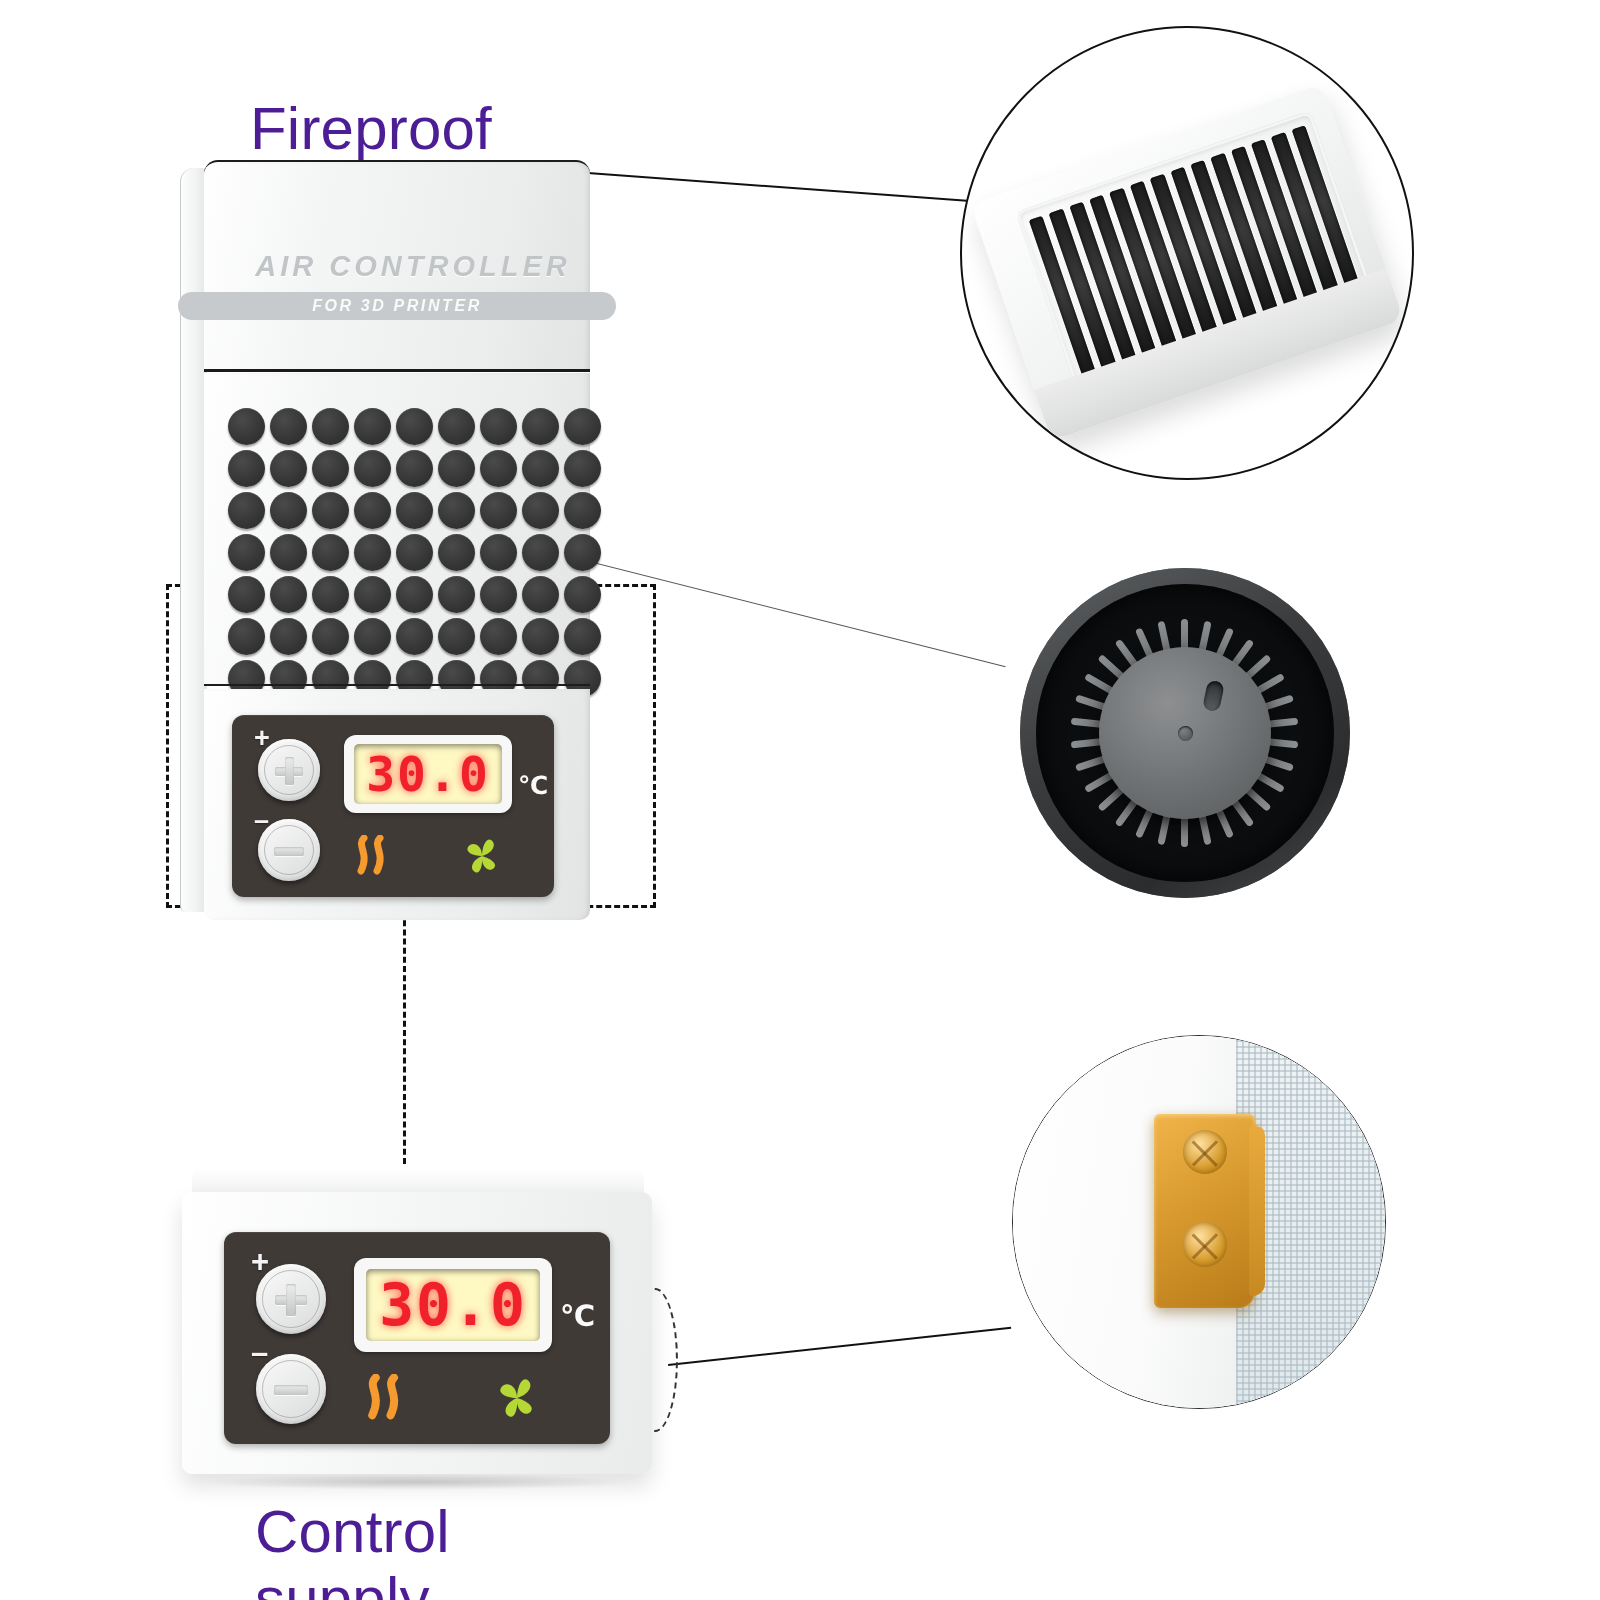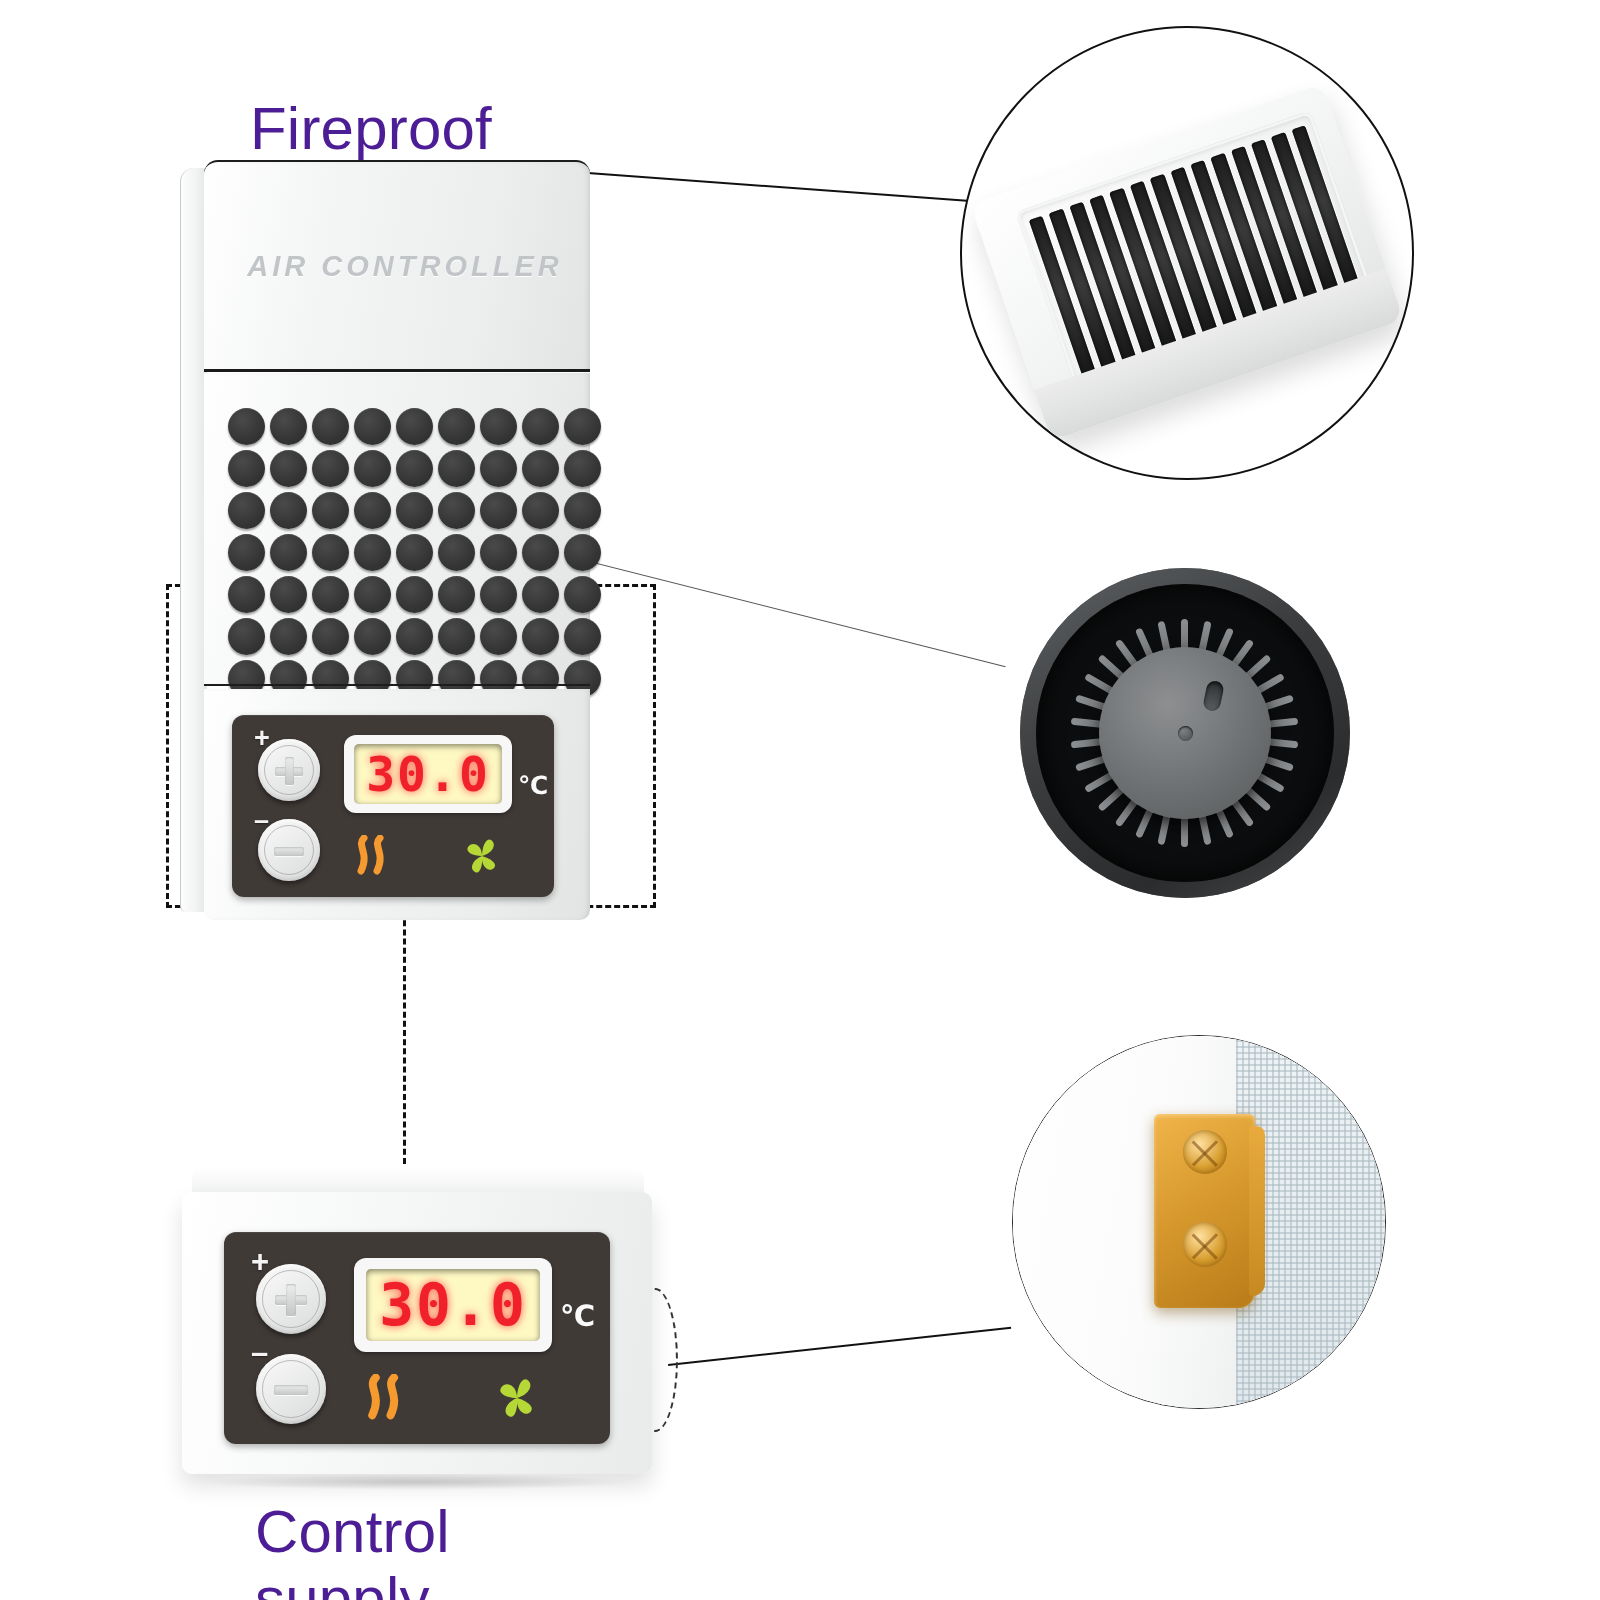--- a/index.html
+++ b/index.html
@@ -22,21 +22,21 @@
        background:linear-gradient(100deg,#ffffff 0%,#f4f5f5 30%,#eceeee 72%,#e2e4e4 100%);
        box-shadow:inset -4px 0 7px -4px rgba(0,0,0,.16);}
   #seg-top{top:0;height:210px;border-radius:14px 14px 0 0;
            border-top:2.5px solid #1d1d1d;}
   #seg-top:after{content:"";position:absolute;left:0;right:0;bottom:0;height:3px;background:#1a1a1a;}
   #seg-mid{top:213px;height:313px;}
   #seg-mid:after{content:"";position:absolute;left:0;right:0;bottom:0;height:2.5px;background:#1d1d1d;}
   #seg-bot{top:529px;height:231px;border-radius:0 0 10px 10px;}
 
   
-  .brand{position:absolute;left:8px;width:386px;text-align:center;}
+  .brand{position:absolute;left:16px;width:386px;text-align:center;}
   #brand-main{top:88px;font-size:29px;font-weight:700;font-style:italic;
               letter-spacing:4px;color:#c2c5c7;
               text-shadow:0 1px 0 #fff;}
   #brand-pill{top:130px;left:50%;transform:translateX(-50%);
               background:#c7cacc;border-radius:16px;padding:5px 26px;
               font-size:16px;font-weight:700;font-style:italic;letter-spacing:2.6px;
               color:#fafafa;display:inline-block;white-space:nowrap;}
 
   
   #vent{position:absolute;left:24px;top:35px;display:grid;
@@ -179,20 +179,21 @@
 
   <div class="dash-ell" style="left:632px;top:1288px;width:42px;height:140px;"></div>
 
   <div id="device">
     <div class="dev-side"></div>
 
     <div class="dev-face">
 
       <div class="seg" id="seg-top">
         <div class="brand" id="brand-main">AIR CONTROLLER</div>
+        <div class="brand" id="brand-pill">FOR 3D PRINTER</div>
       </div>
 
       <div class="seg" id="seg-mid">
         <div id="vent" style="grid-template-columns: repeat(9, 38px);">
             <div class="dot"></div>
             <div class="dot"></div>
             <div class="dot"></div>
             <div class="dot"></div>
             <div class="dot"></div>
             <div class="dot"></div>

